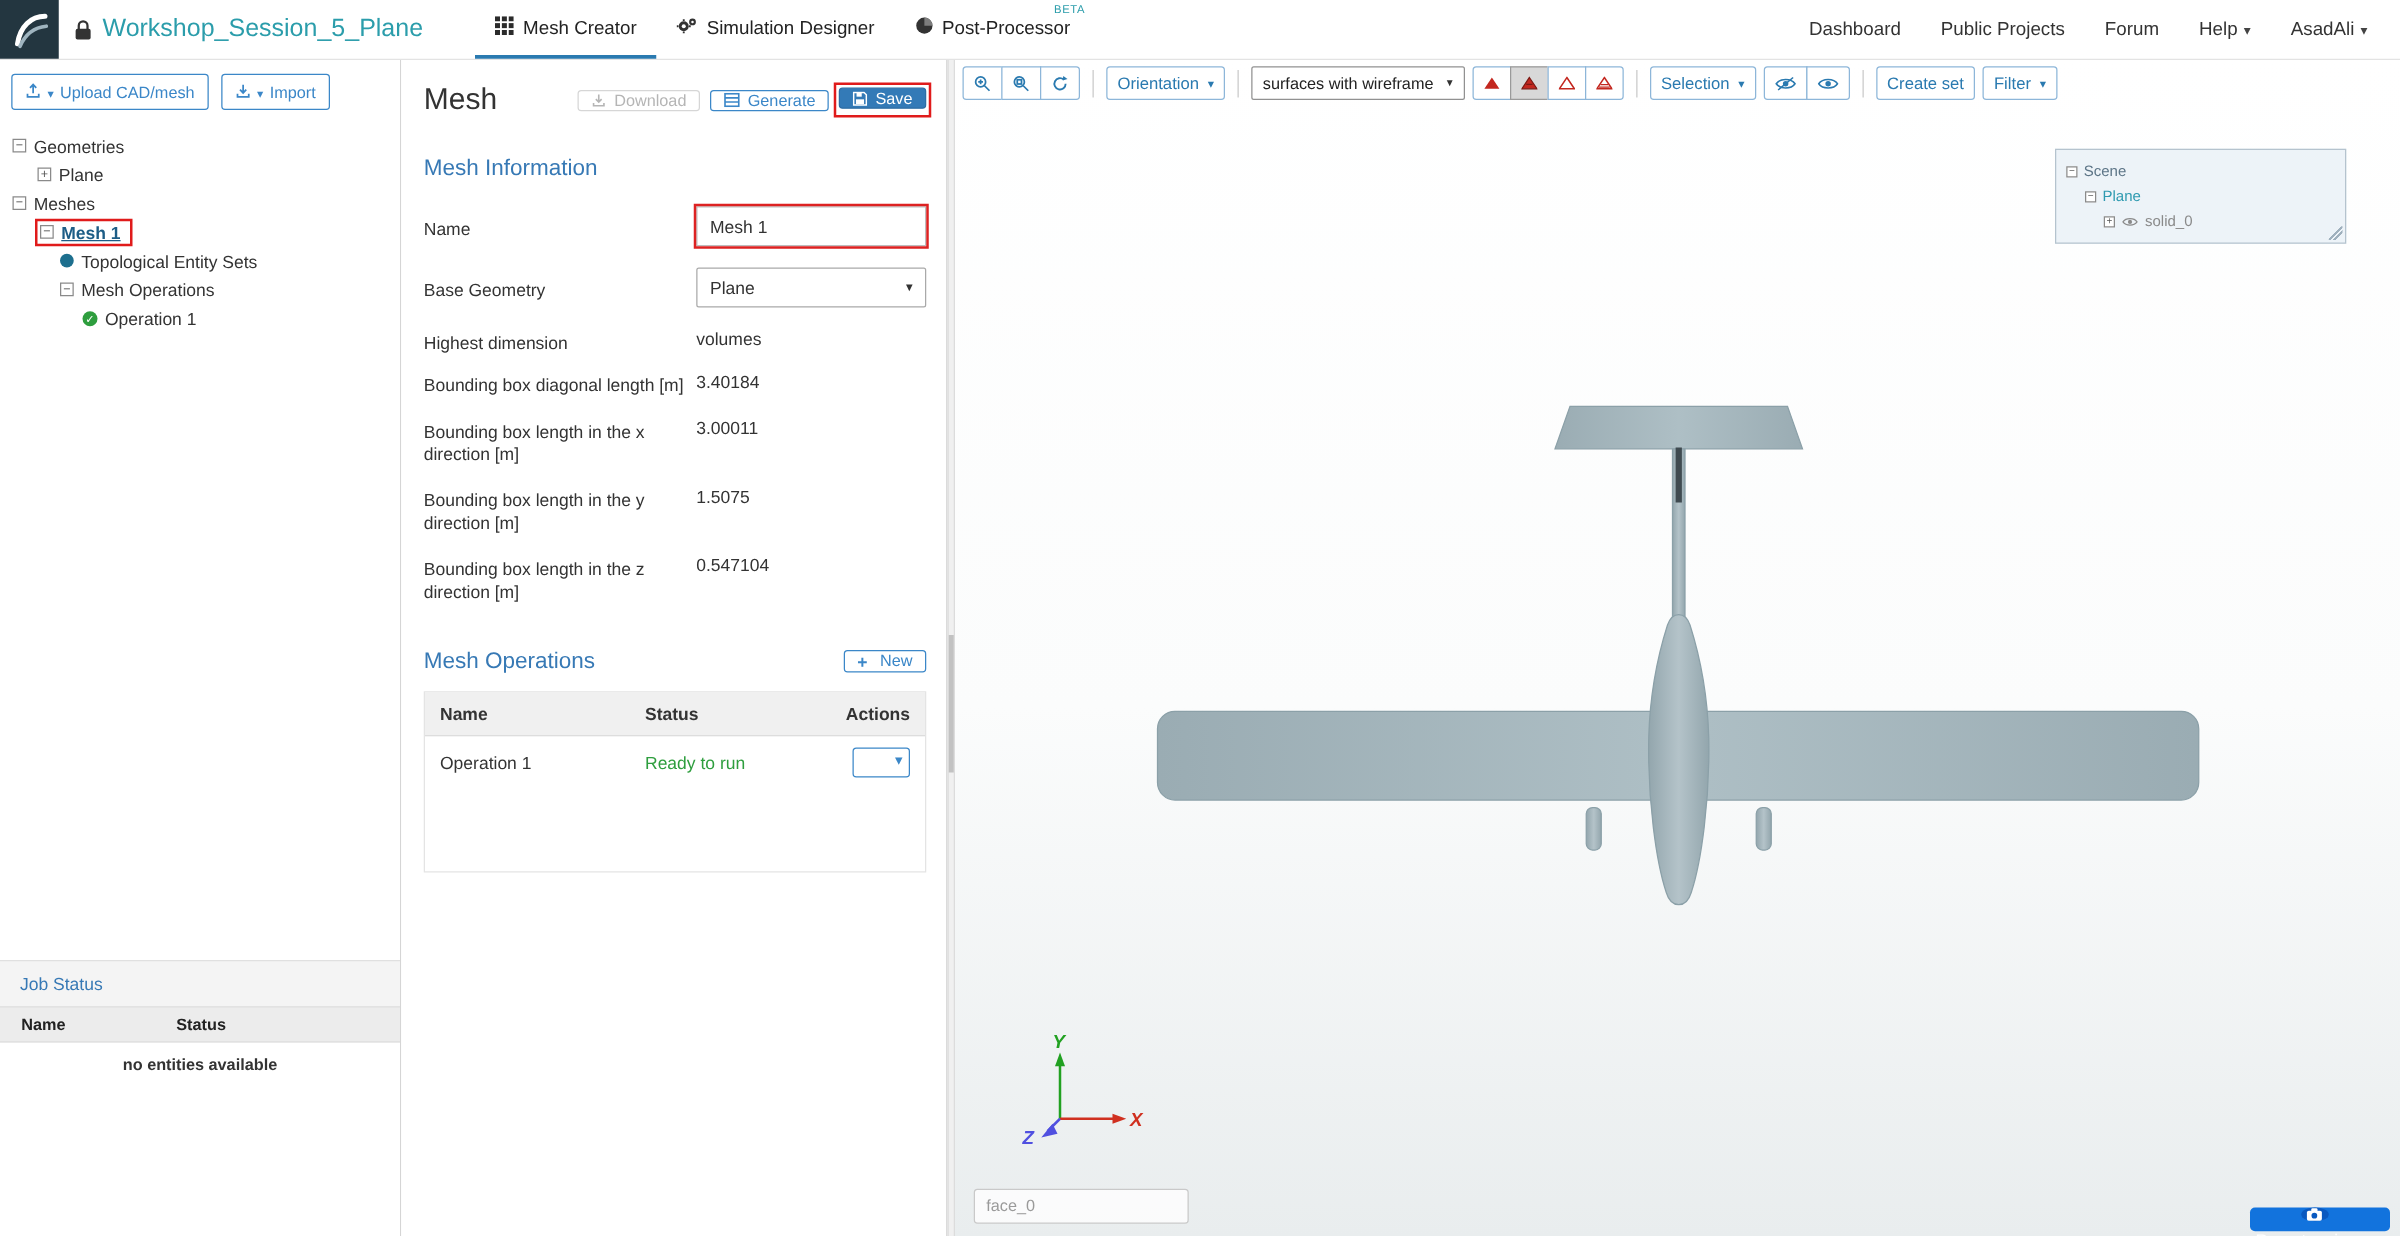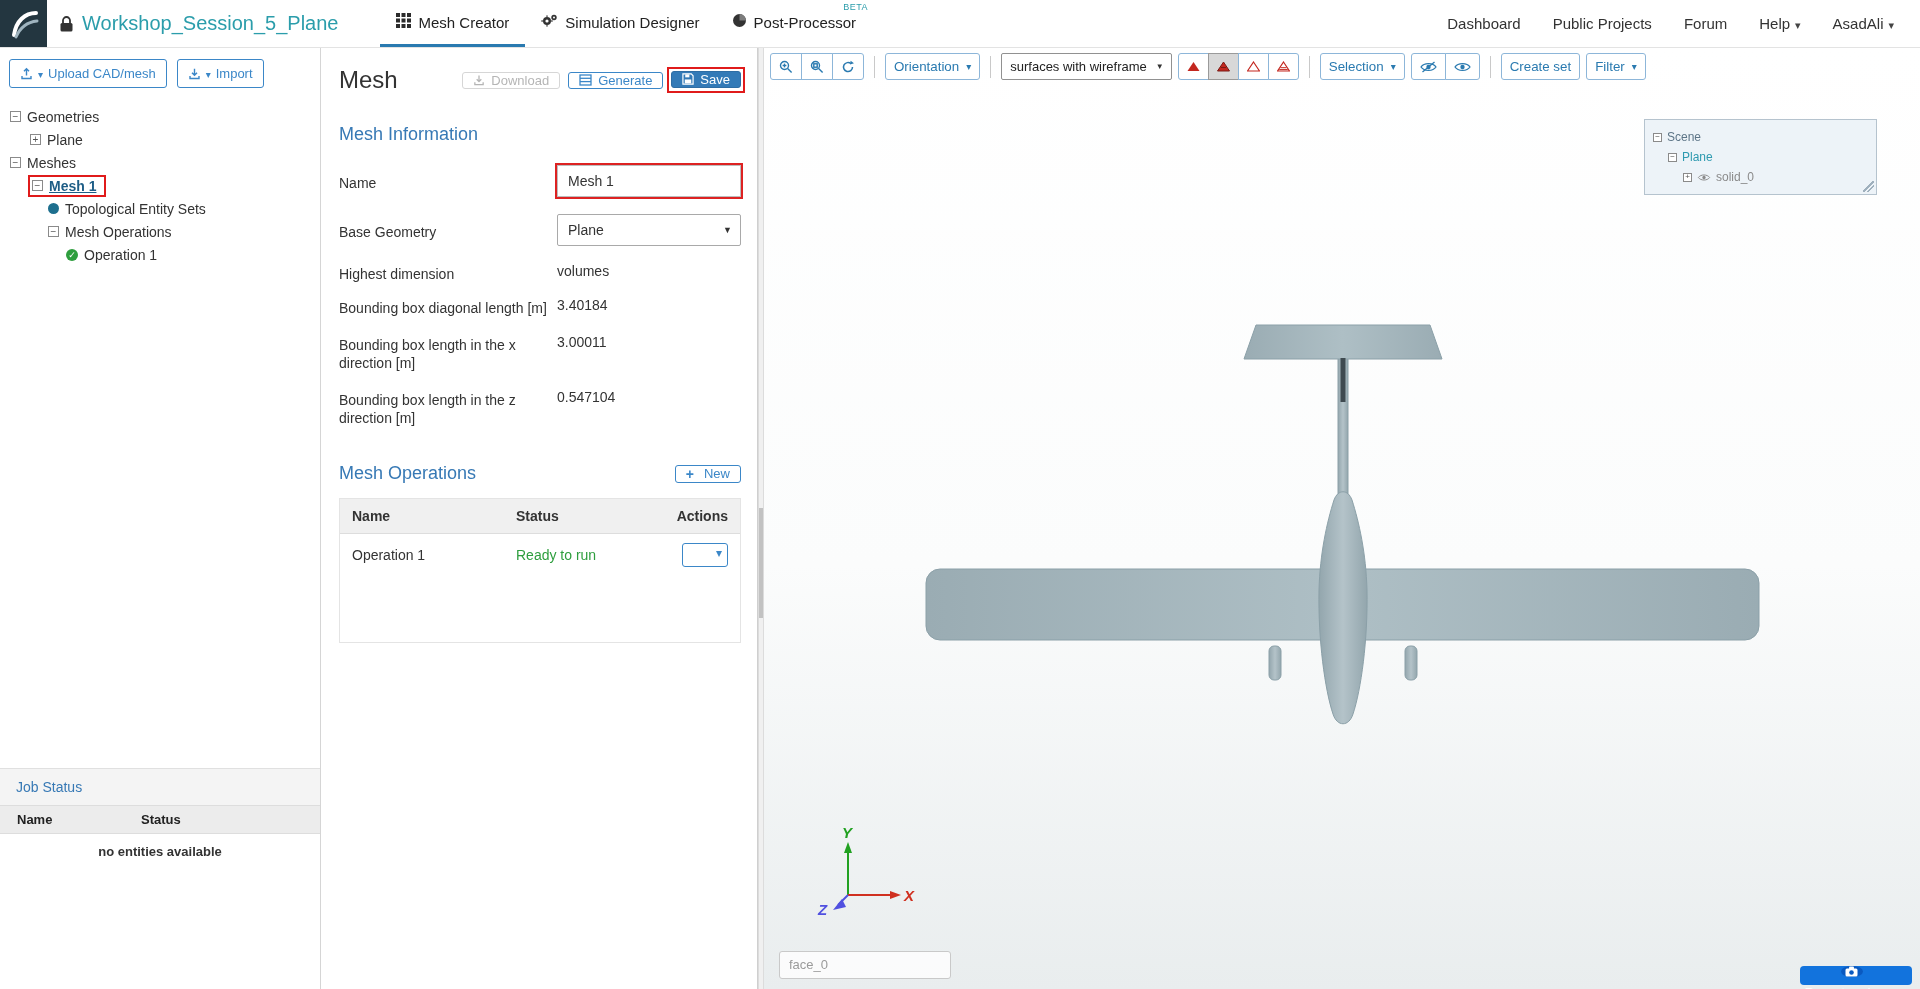--- a/index.html
+++ b/index.html
@@ -22,21 +22,21 @@
   .hnav { margin-left:auto; display:flex; align-items:center; gap:32px; padding-right:26px; font-size:15px; }
   .hnav a { color:#333; cursor:pointer; text-decoration:none; }
   .dd::after { content:"▾"; font-size:11px; margin-left:5px; color:#444; }
 
   
   .body { flex:1; display:flex; min-height:0; }
 
   
   .sidebar { flex:0 0 321px; border-right:1px solid #d5d5d5; display:flex; flex-direction:column; background:#fff; }
   .side-actions { padding:11px 9px; display:flex; gap:10px; }
-  .btn-outline { display:inline-flex; align-items:center; gap:5px; border:1px solid #3b87c8;
+  .btn-outline { display:inline-flex; gap:5px; border:1px solid #3b87c8;
                  color:#3b87c8; background:#fff; border-radius:3px; font-size:13px;
                  padding:6px 10px; cursor:pointer; white-space:nowrap; }
   .caret::before { content:"▾"; font-size:10px; }
 
   .tree { padding:6px 0 0 10px; font-size:14px; }
   .trow { display:flex; align-items:center; gap:6px; height:23px; cursor:pointer; }
   .lvl1 { padding-left:20px; } .lvl2 { padding-left:38px; } .lvl3 { padding-left:56px; }
   .expander { width:11px; height:11px; border:1px solid #8a8a8a; background:#fff; flex:0 0 11px;
               display:inline-flex; align-items:center; justify-content:center;
               font-size:10px; color:#555; line-height:1; cursor:pointer; }
@@ -337,20 +337,24 @@
         <span class="flabel">Highest dimension</span>
         <span>volumes</span>
       </div>
       <div class="frow">
         <span class="flabel">Bounding box diagonal length [m]</span>
         <span>3.40184</span>
       </div>
       <div class="frow">
         <span class="flabel">Bounding box length in the x direction [m]</span>
         <span>3.00011</span>
+      </div>
+      <div class="frow">
+        <span class="flabel">Bounding box length in the y direction [m]</span>
+        <span>1.5075</span>
       </div>
       <div class="frow">
         <span class="flabel">Bounding box length in the z direction [m]</span>
         <span>0.547104</span>
       </div>
 
       <div class="ops-head">
         <span class="sect" style="margin:0;">Mesh Operations</span>
         <button class="btn btn-blue btn-new">
           <span>New</span>

